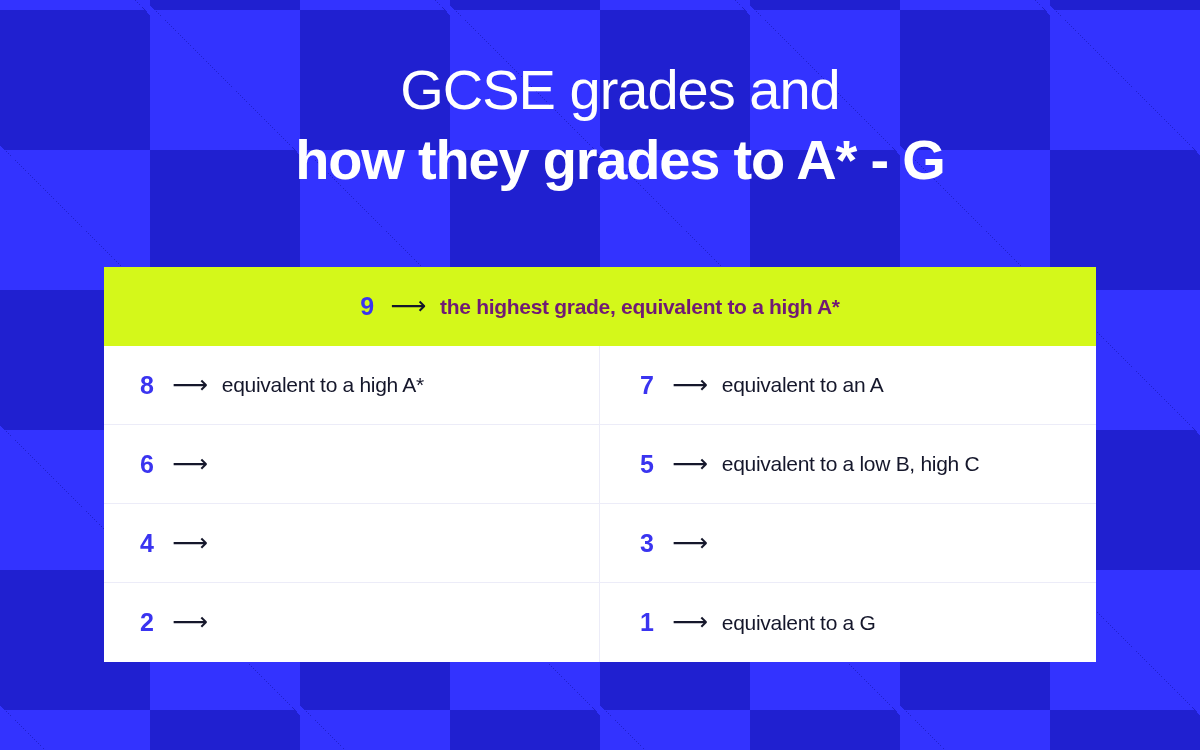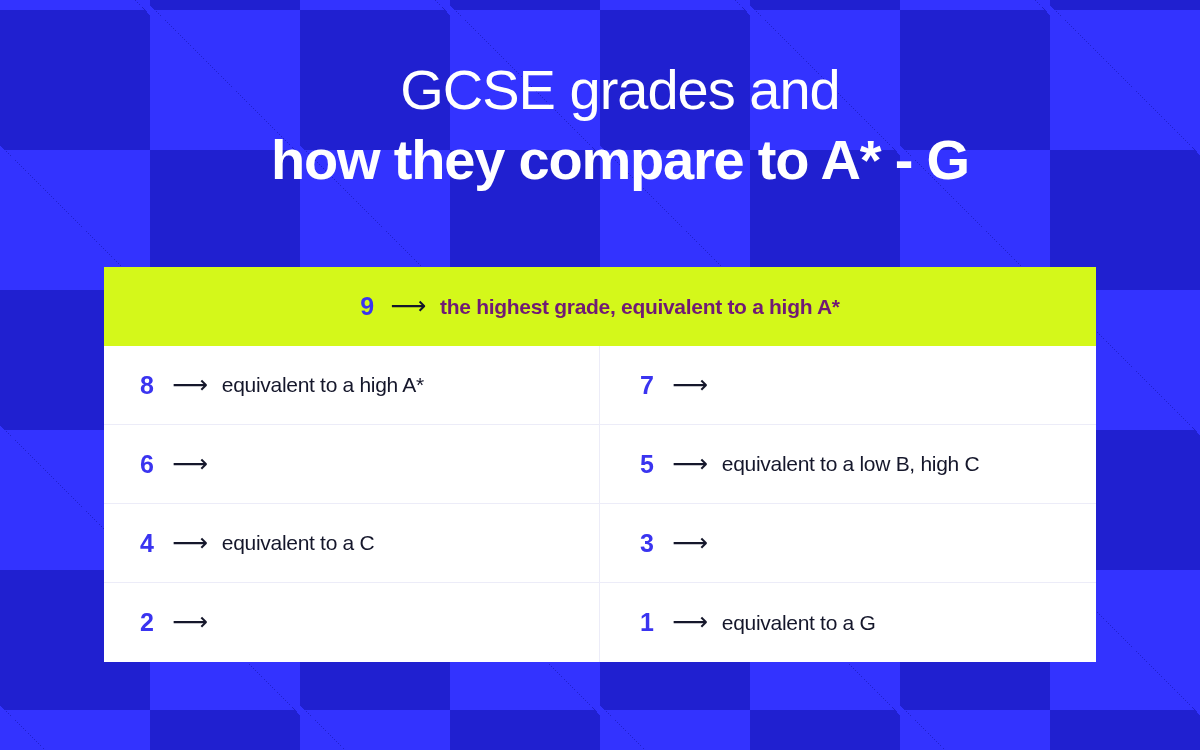--- a/index.html
+++ b/index.html
@@ -143,21 +143,21 @@
 </style>
 </head>
 <body>
 
 <div id="poster">
 
   <div id="checkerboard"></div>
 
   <div id="heading">
     <span id="title-line-1">GCSE grades and</span>
-    <span id="title-line-2">how they compare to A* - G</span>
+    <span id="title-line-2">how they grades to A* - G</span>
   </div>
 
   <div id="card">
 
     <div id="highlight-row">
       <span class="grade-num">9</span>
       <span class="arrow">⟶</span>
       <span class="desc">the highest grade, equivalent to a high A*</span>
     </div>
 
@@ -165,37 +165,37 @@
 
       <div class="grade-cell">
         <span class="grade-num">8</span>
         <span class="arrow">⟶</span>
         <span class="desc">equivalent to a high A*</span>
       </div>
 
       <div class="grade-cell">
         <span class="grade-num">7</span>
         <span class="arrow">⟶</span>
+        <span class="desc">equivalent to an A</span>
       </div>
 
       <div class="grade-cell">
         <span class="grade-num">6</span>
         <span class="arrow">⟶</span>
       </div>
 
       <div class="grade-cell">
         <span class="grade-num">5</span>
         <span class="arrow">⟶</span>
         <span class="desc">equivalent to a low B, high C</span>
       </div>
 
       <div class="grade-cell">
         <span class="grade-num">4</span>
         <span class="arrow">⟶</span>
-        <span class="desc">equivalent to a C</span>
       </div>
 
       <div class="grade-cell">
         <span class="grade-num">3</span>
         <span class="arrow">⟶</span>
       </div>
 
       <div class="grade-cell">
         <span class="grade-num">2</span>
         <span class="arrow">⟶</span>

